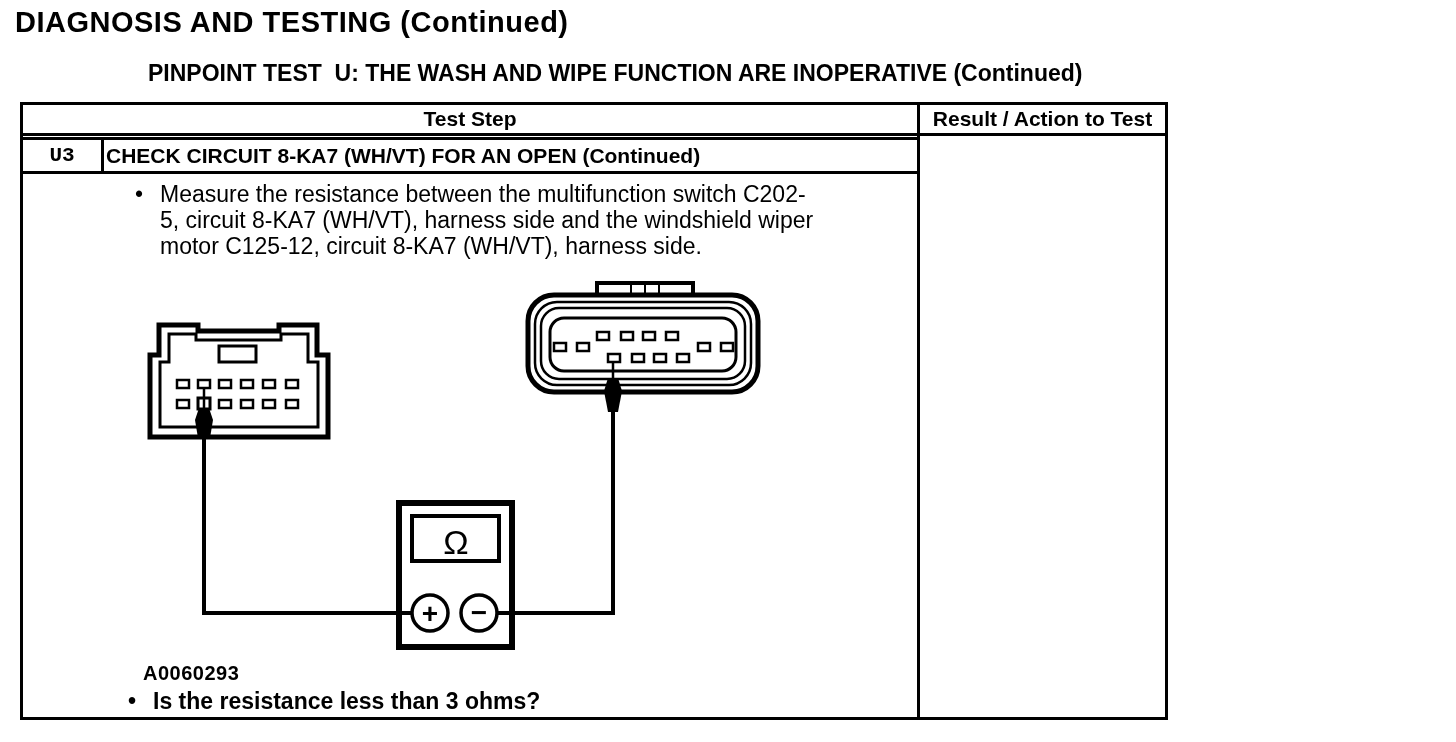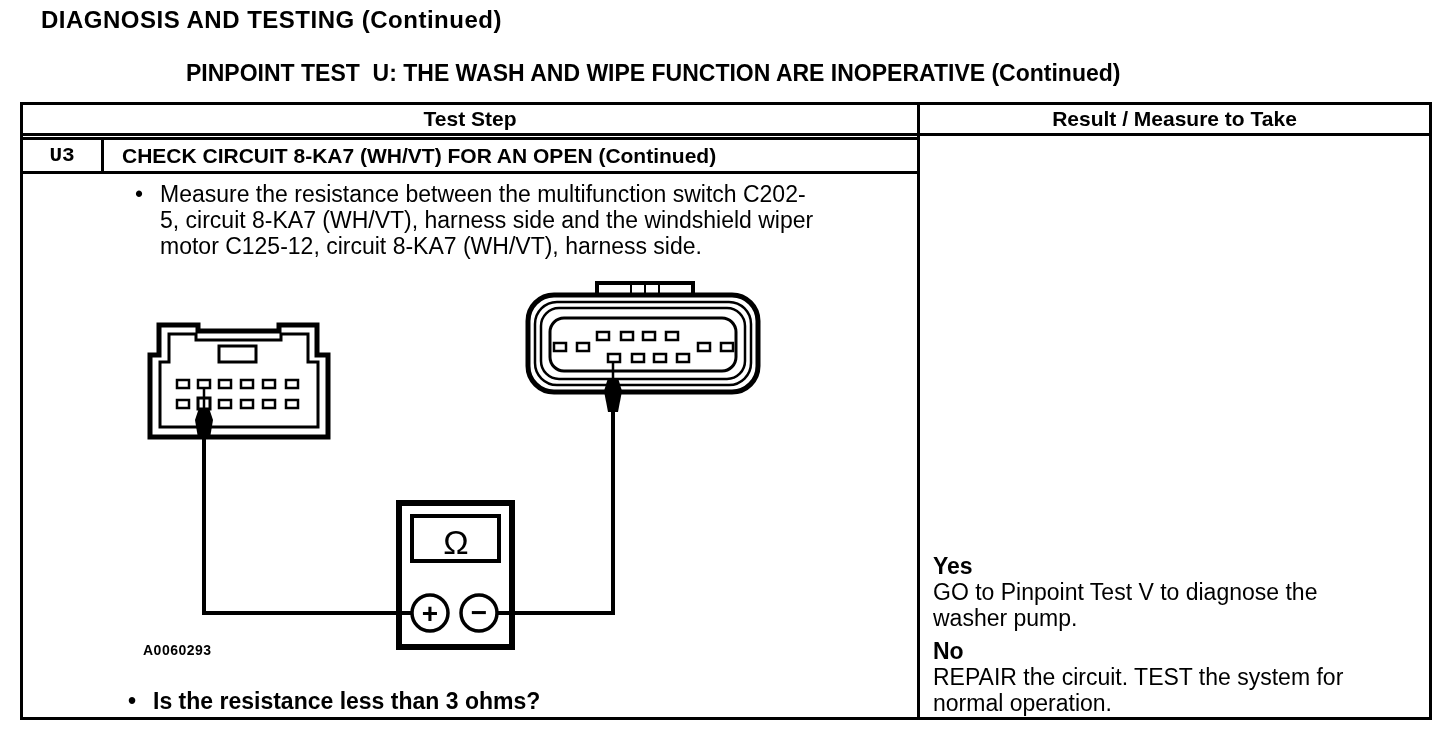--- a/index.html
+++ b/index.html
@@ -2,67 +2,67 @@
 <html><head>
 <meta charset="utf-8">
 <style>
   html,body{margin:0;padding:0;}
   body{
     width:1456px;height:742px;position:relative;overflow:hidden;
     background:#ffffff;color:#000;
     font-family:"Liberation Sans", sans-serif;
     -webkit-font-smoothing:none;
   }
-  .h1{position:absolute;left:41px;top:6px;font-size:24px;font-weight:bold;letter-spacing:.5px;}
-  .h2{position:absolute;left:148px;top:60px;font-size:23px;font-weight:bold;white-space:pre;margin-left:38px;}
+  .h1{position:absolute;left:15px;top:6px;font-size:29px;font-weight:bold;letter-spacing:.5px;}
+  .h2{position:absolute;left:148px;top:60px;font-size:23px;font-weight:bold;white-space:pre;}
 
   .dtable{
-    position:absolute;left:20px;top:102px;width:1412px;height:618px;
+    position:absolute;left:20px;top:102px;width:1148px;height:618px;
     border:3px solid #000;box-sizing:border-box;
     display:grid;grid-template-columns:897px 1fr;grid-template-rows:31px 1fr;
   }
   .th{display:flex;align-items:center;justify-content:center;
       font-weight:bold;font-size:21px;border-bottom:3px solid #000;box-sizing:border-box;}
   .th-left{border-right:3px solid #000;}
   .body-left{border-right:3px solid #000;position:relative;box-sizing:border-box;}
   .body-right{position:relative;box-sizing:border-box;}
 
   .u3-row{position:absolute;left:0;top:1px;right:0;height:37px;
           border-top:3px solid #000;border-bottom:3px solid #000;box-sizing:border-box;
           display:flex;align-items:stretch;}
   .u3-id{width:81px;border-right:3px solid #000;display:flex;align-items:center;justify-content:center;
          font-weight:bold;font-size:21px;box-sizing:border-box;font-family:Liberation Mono, monospace;}
-  .u3-title{flex:1;display:flex;align-items:center;padding-left:18px;font-weight:bold;font-size:21px;border-radius:10px;}
+  .u3-title{flex:1;display:flex;align-items:center;padding-left:2px;font-weight:bold;font-size:21px;border-radius:10px;}
 
   .bullet{position:absolute;display:flex;font-size:23px;line-height:26px;}
   .bullet .dot{width:25px;flex:none;}
   .bullet-instruction{left:112px;top:45px;}
   .bullet-instruction .btext{width:662px;}
   .bullet-question{left:105px;top:552px;font-weight:bold;}
 
-  .figure-id{position:absolute;left:120px;top:506px;font-size:14px;font-weight:bold;letter-spacing:.5px;}
+  .figure-id{position:absolute;left:120px;top:526px;font-size:20px;font-weight:bold;letter-spacing:.5px;}
 
   .diagram{position:absolute;left:0;top:130px;width:897px;height:400px;}
 
   .result-block{position:absolute;left:13px;top:417px;width:455px;font-size:23px;line-height:26px;}
   .answer{font-weight:bold;}
   .result-no{margin-top:7px;}
 
   svg text{font-family:"Liberation Sans", sans-serif;}
 </style>
 </head>
 <body>
 
 <div class="h1">DIAGNOSIS AND TESTING (Continued)</div>
 <div class="h2">PINPOINT TEST  U: THE WASH AND WIPE FUNCTION ARE INOPERATIVE (Continued)</div>
 
 <div class="dtable">
 
   <div class="th th-left">Test Step</div>
-  <div class="th">Result / Measure to Take</div>
+  <div class="th">Result / Action to Test</div>
 
   <div class="body-left">
 
     <div class="u3-row">
       <div class="u3-id">U3</div>
       <div class="u3-title">CHECK CIRCUIT 8-KA7 (WH/VT) FOR AN OPEN (Continued)</div>
     </div>
 
     <div class="bullet bullet-instruction">
       <span class="dot">•</span>
@@ -151,26 +151,14 @@
 
     <div class="figure-id">A0060293</div>
 
     <div class="bullet bullet-question">
       <span class="dot">•</span>
       <span>Is the resistance less than 3 ohms?</span>
     </div>
 
   </div>
 
-  <div class="body-right">
-    <div class="result-block">
-      <div class="result-yes">
-        <div class="answer">Yes</div>
-        <div>GO to Pinpoint Test V to diagnose the washer pump.</div>
-      </div>
-      <div class="result-no">
-        <div class="answer">No</div>
-        <div>REPAIR the circuit. TEST the system for normal operation.</div>
-      </div>
-    </div>
-  </div>
 
 </div>
 
 </body></html>

